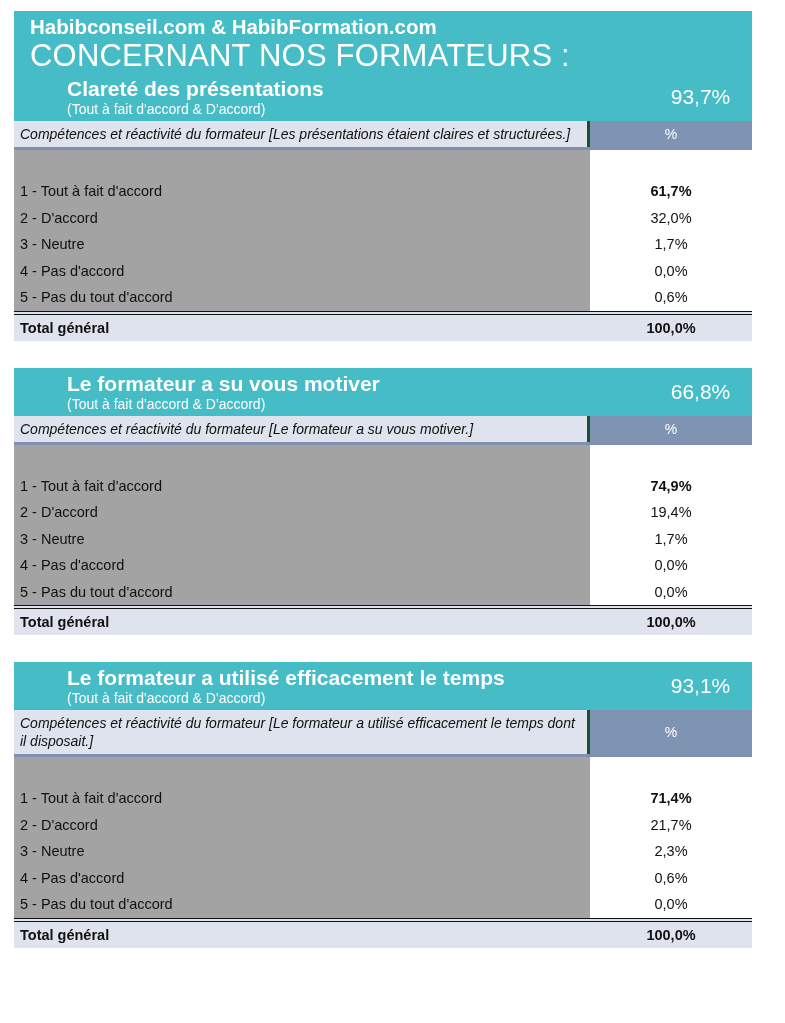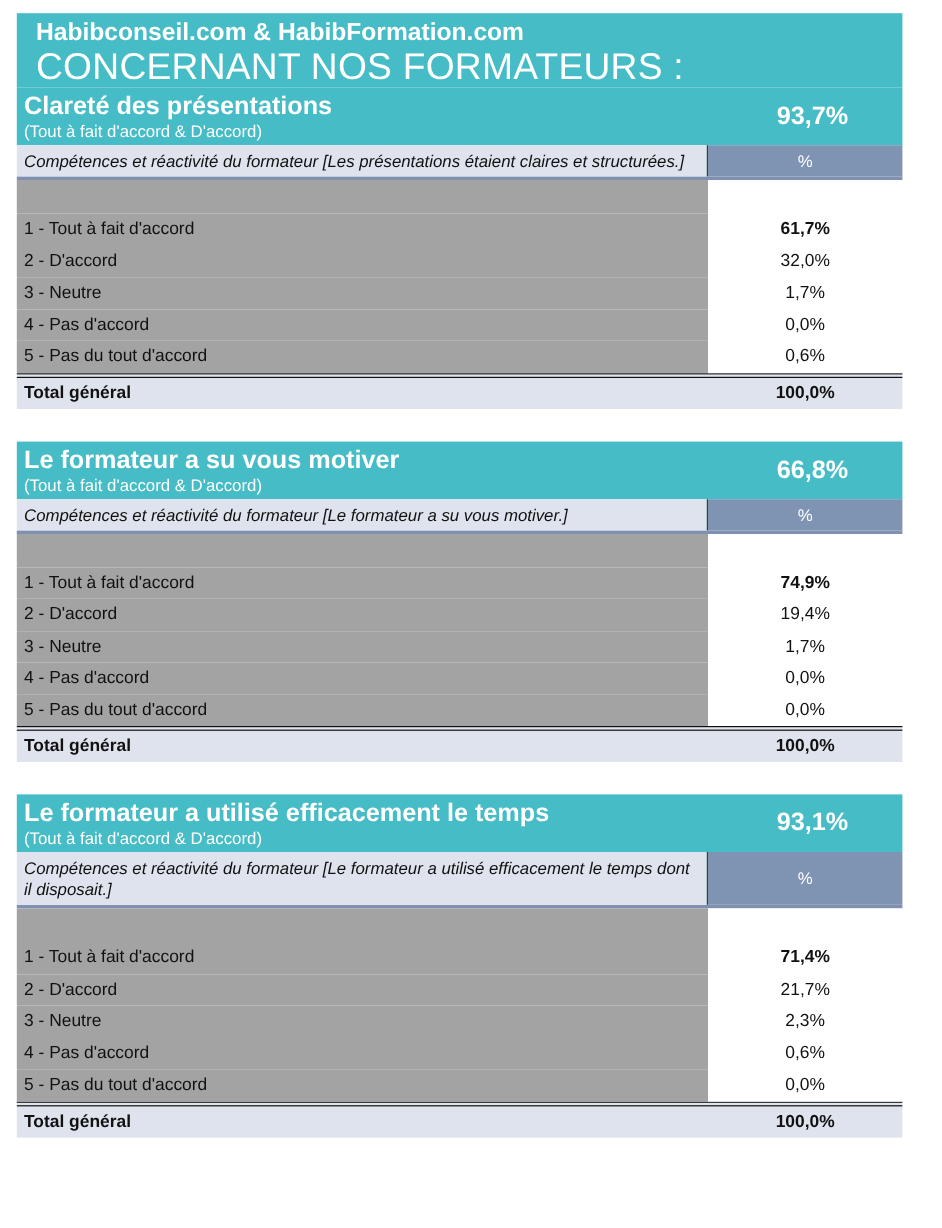--- a/index.html
+++ b/index.html
@@ -3,26 +3,26 @@
 <meta charset="utf-8">
 <style>
   html, body { margin: 0; padding: 0; background: #ffffff; }
   body { width: 785px; height: 1023px; position: relative; font-family: "Liberation Sans", sans-serif; color: #111; }
   .page { position: absolute; left: 14px; top: 11px; width: 738px; }
   .brand-block { background: #45bcc6; color: #fff; padding: 4px 6px 0 16px; }
   .brand { font-size: 20.5px; font-weight: bold; line-height: 24px; }
   .main-title { font-size: 31px; font-weight: normal; line-height: 34px; letter-spacing: 0.2px; }
   .section { margin-bottom: 0; }
   .sec-head { display: flex; background: #45bcc6; color: #fff; }
-  .sec-head .left { flex: 0 0 576px; padding: 0 6px; }
-  .sec-head .right { flex: 1; display: flex; align-items: center; justify-content: center; font-size: 21px; font-weight: bold; }
+  .sec-head .left { flex: 0 0 576px; padding: 0 6px; margin-left: 47px; }
+  .sec-head .right { flex: 1; display: flex; align-items: center; justify-content: center; font-size: 21px; font-weight: normal; }
   .sec-title { font-size: 21px; font-weight: bold; line-height: 24px; padding-top: 4px; }
   .sec-sub { font-size: 14px; line-height: 17px; padding-bottom: 3px; }
   .sub-row { display: flex; border-bottom: 3px solid #7f90b0; }
-  .sub-row .left { flex: 0 0 576px; background: #dfe3ed; font-style: italic; font-size: 14px; line-height: 18px; padding: 4px 6px; box-sizing: border-box; border-right: 1px solid #14532d; }
+  .sub-row .left { flex: 0 0 576px; background: #dfe3ed; font-style: italic; font-size: 14px; line-height: 18px; padding: 4px 6px; box-sizing: border-box; border-right: 3px solid #14532d; }
   .sub-row .right { flex: 1; background: #7f93b3; color: #fff; display: flex; align-items: center; justify-content: center; font-size: 14px; }
   .rows { display: flex; flex-direction: column; }
   .row { display: flex; height: 26.5px; }
   .row .left { flex: 0 0 576px; background: #a3a3a3; padding: 0 6px; font-size: 14.5px; display: flex; align-items: center; box-sizing: border-box; }
   .row .right { flex: 1; background: #fff; text-align: center; font-size: 14.5px; display: flex; align-items: center; justify-content: center; }
   .row.spacer { height: 28px; }
   .row.bold .right { font-weight: bold; }
   .total { display: flex; background: #dfe3ed; border-top: 4px double #111; height: 26px; font-weight: bold; font-size: 14.5px; }
   .total .left { flex: 0 0 576px; padding: 0 6px; display: flex; align-items: center; box-sizing: border-box; }
   .total .right { flex: 1; display: flex; align-items: center; justify-content: center; }

